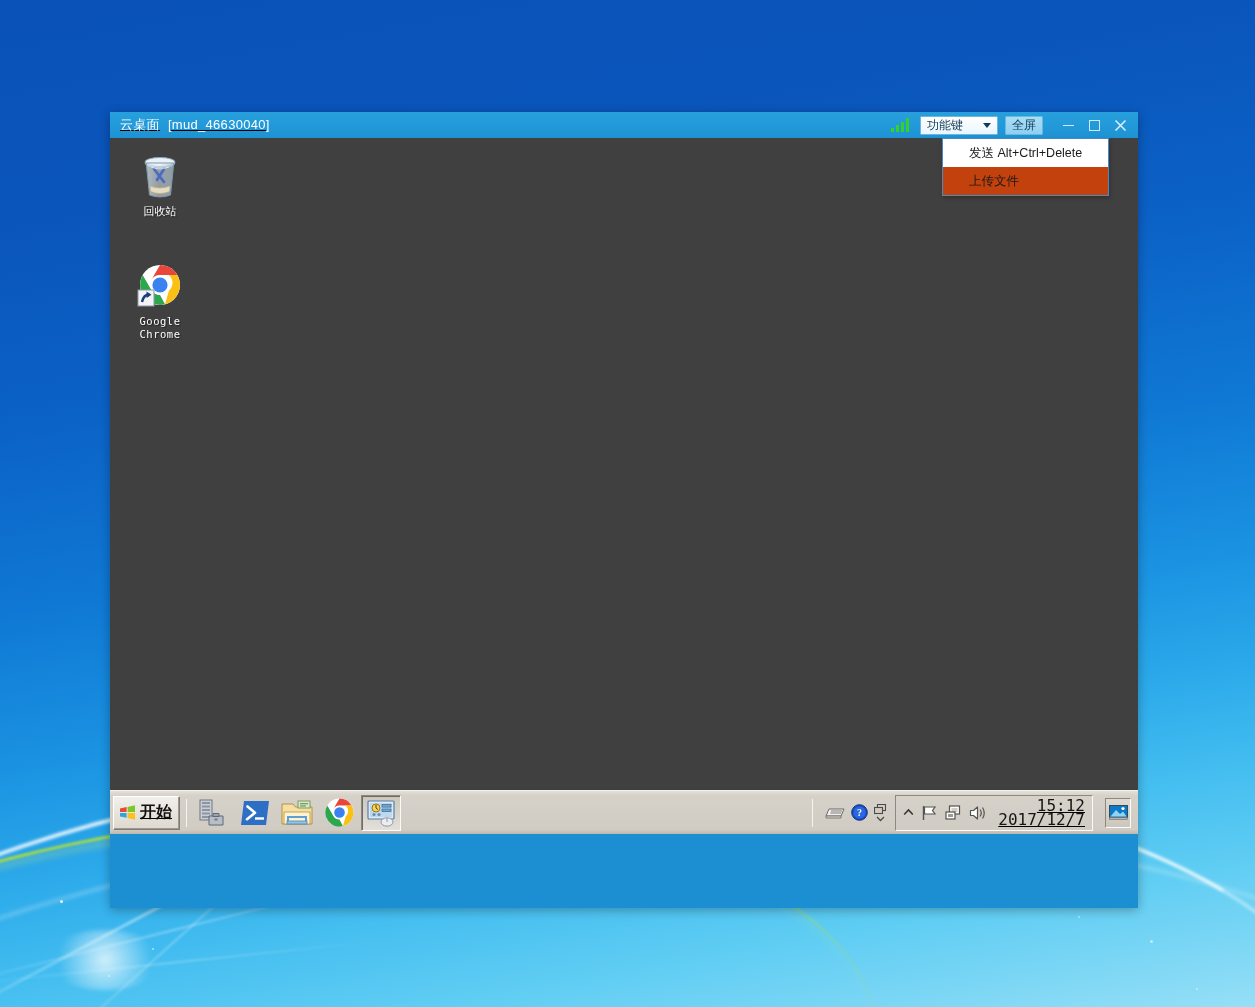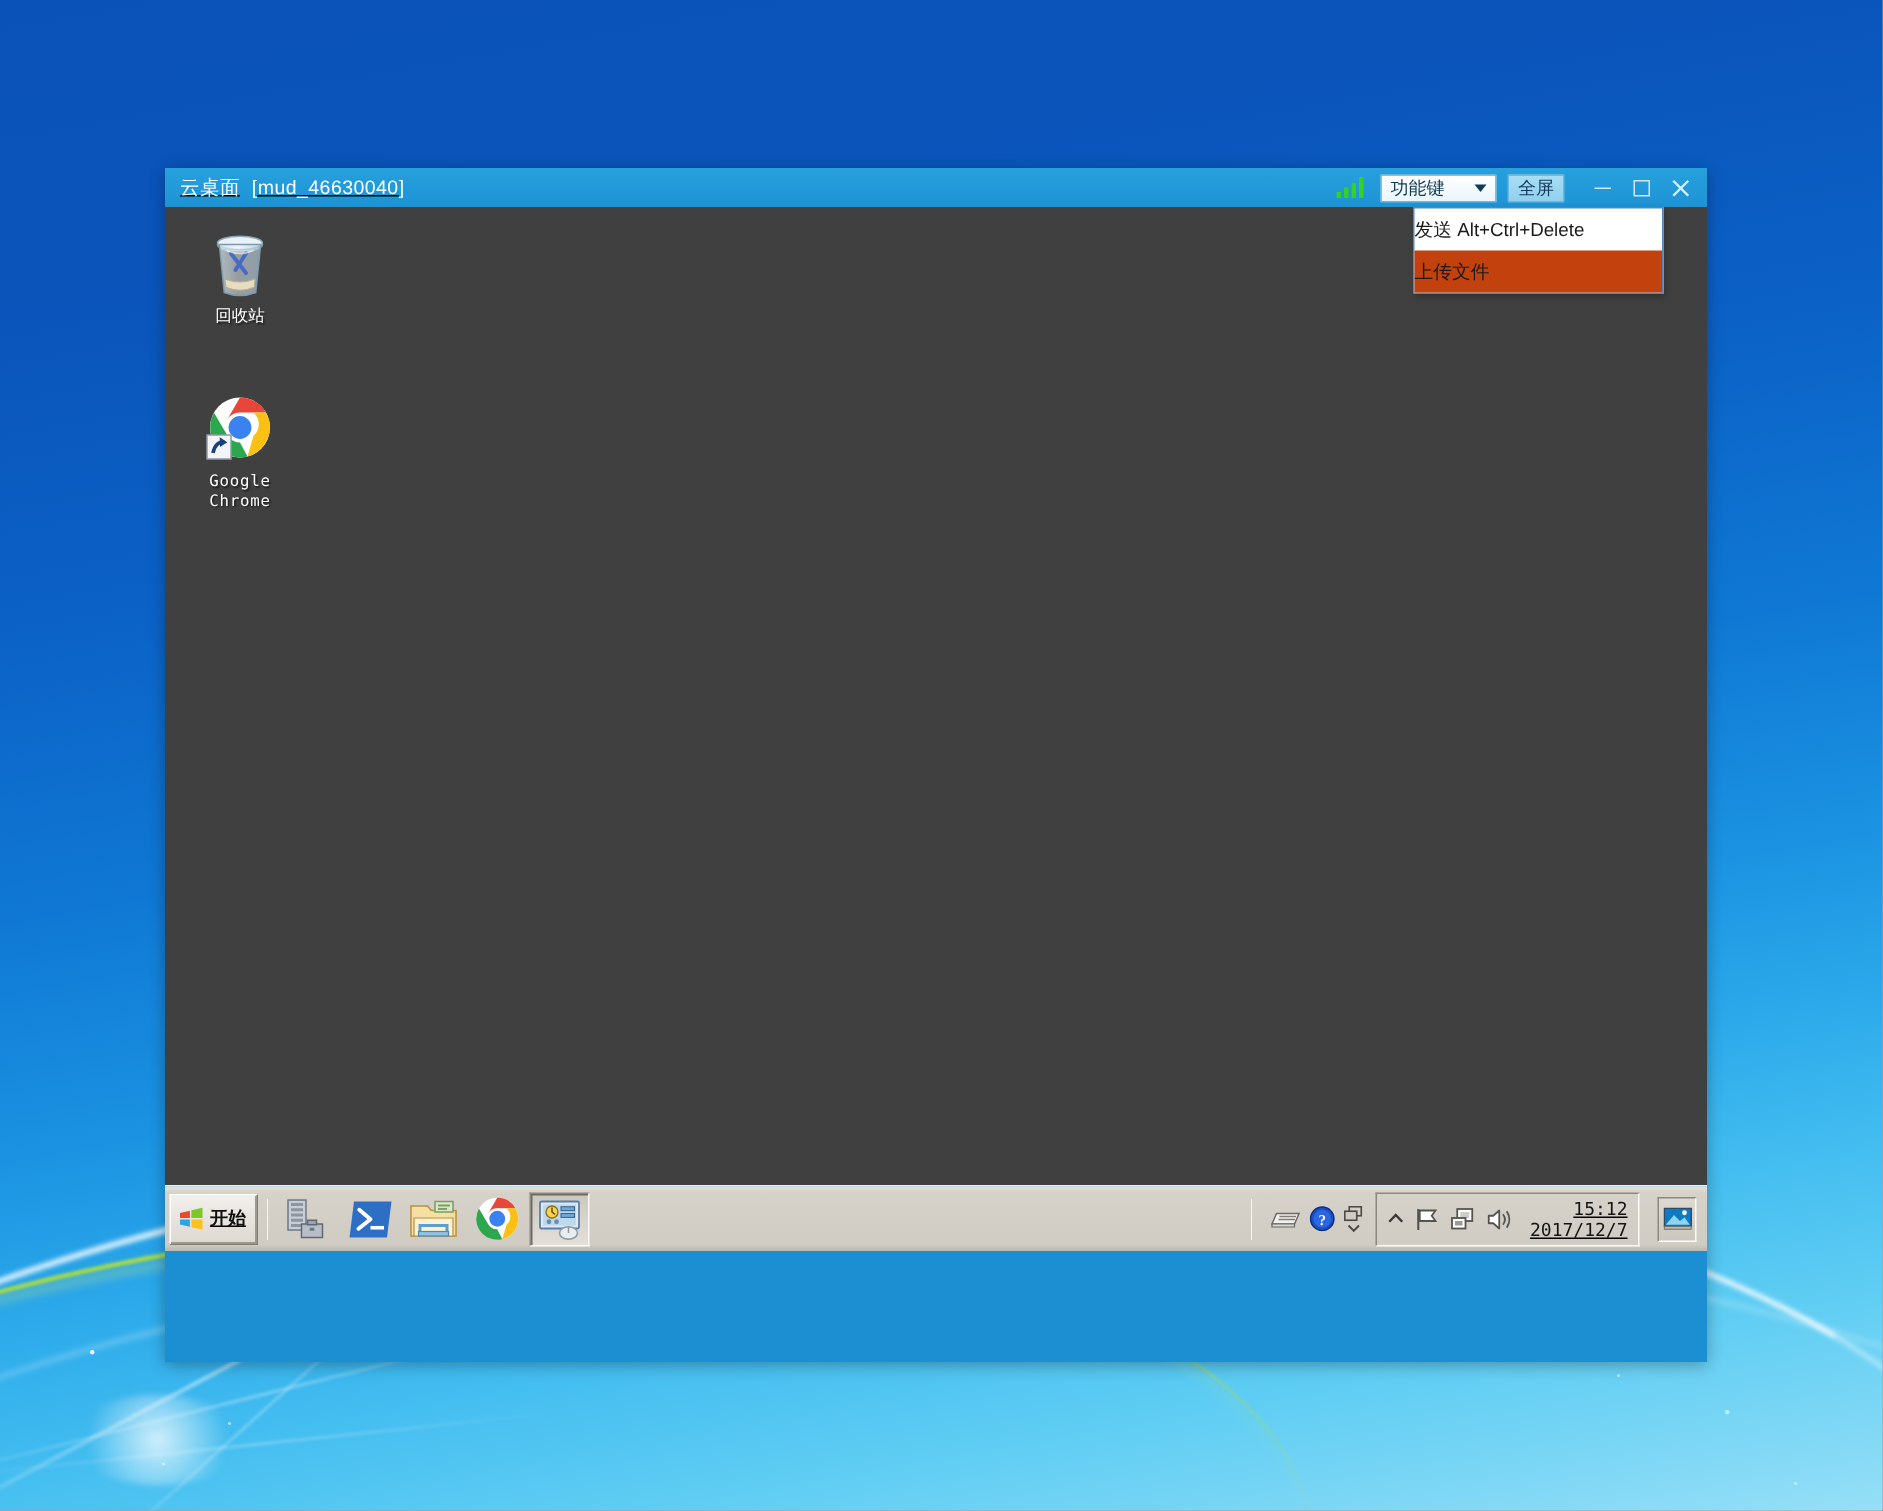--- a/index.html
+++ b/index.html
@@ -155,20 +155,21 @@
     left: 832px; top: 26px;
     width: 167px;
     background: #ffffff;
     border: 1px solid #4a89c8;
     box-shadow: 1px 2px 4px rgba(0,0,0,0.25);
     z-index: 40;
   }
   #fnkey-menu .mi {
     height: 28px;
     display: flex; align-items: center;
+    padding-left: 26px;
     font-size: 12.5px;
     color: #1b1b1b;
     cursor: pointer;
     white-space: nowrap;
   }
   #fnkey-menu .mi.sel { background: #c2410c; }
 
   
   #vdesktop {
     position: relative;
@@ -205,21 +206,21 @@
   #start-button {
     height: 34px;
     min-width: 56px;
     display: flex; align-items: center; gap: 4px;
     padding: 0 7px 0 5px;
     background: linear-gradient(180deg,#f2f0ec,#ddd8cf);
     border: 1px solid #ffffff;
     border-right-color: #807c72;
     border-bottom-color: #807c72;
     box-shadow: inset -1px -1px 0 #9d9890;
-    font-size: 12px; font-weight: bold; color: #101010;
+    font-size: 16px; font-weight: bold; color: #101010;
     cursor: pointer;
   }
   .qsep {
     width: 1px; height: 28px;
     background: #9a968e;
     border-right: 1px solid #f6f4f0;
     margin: 0 6px;
   }
   .tb-app {
     width: 40px; height: 36px;
@@ -243,21 +244,21 @@
     display: flex; align-items: center; gap: 7px;
     height: 36px;
     padding: 0 7px;
     border-left: 1px solid #8d8980;
     border-top: 1px solid #8d8980;
     border-right: 1px solid #fbfaf8;
     border-bottom: 1px solid #fbfaf8;
     margin-left: 2px;
   }
   #clock {
-    font-size: 12px; color: #141414; line-height: 14px;
+    font-size: 16px; color: #141414; line-height: 14px;
     text-align: right;
     margin-left: 4px;
     font-family: "DejaVu Sans Mono", monospace;
     cursor: pointer;
   }
   #show-desktop {
     width: 26px; height: 30px;
     margin-left: 6px;
     display: flex; align-items: center; justify-content: center;
     border: 1px solid #8d8980;

